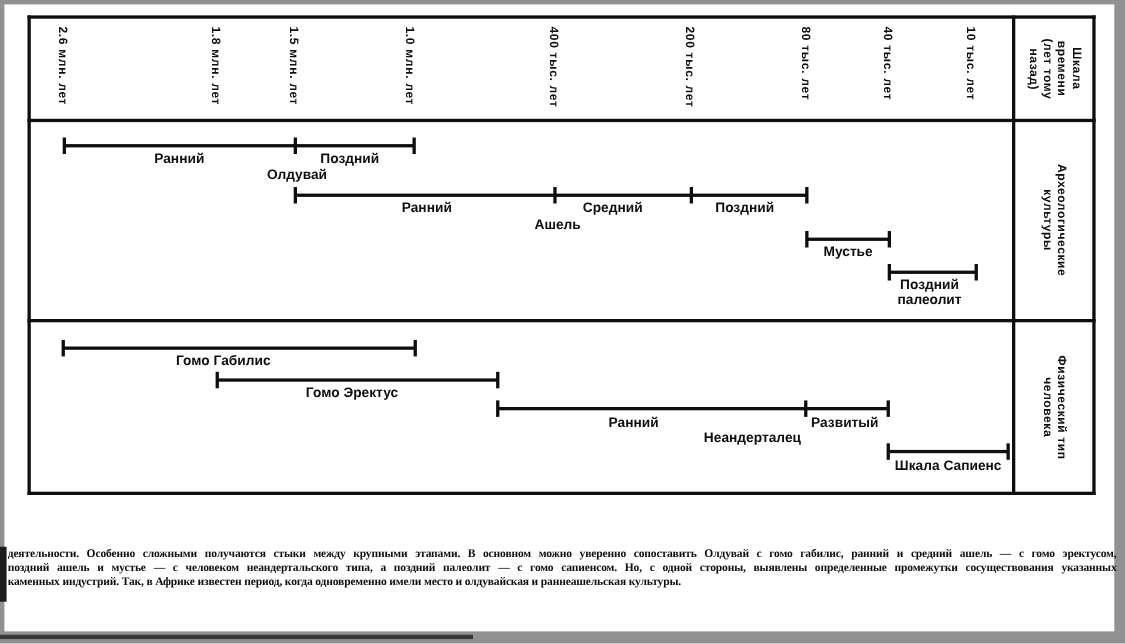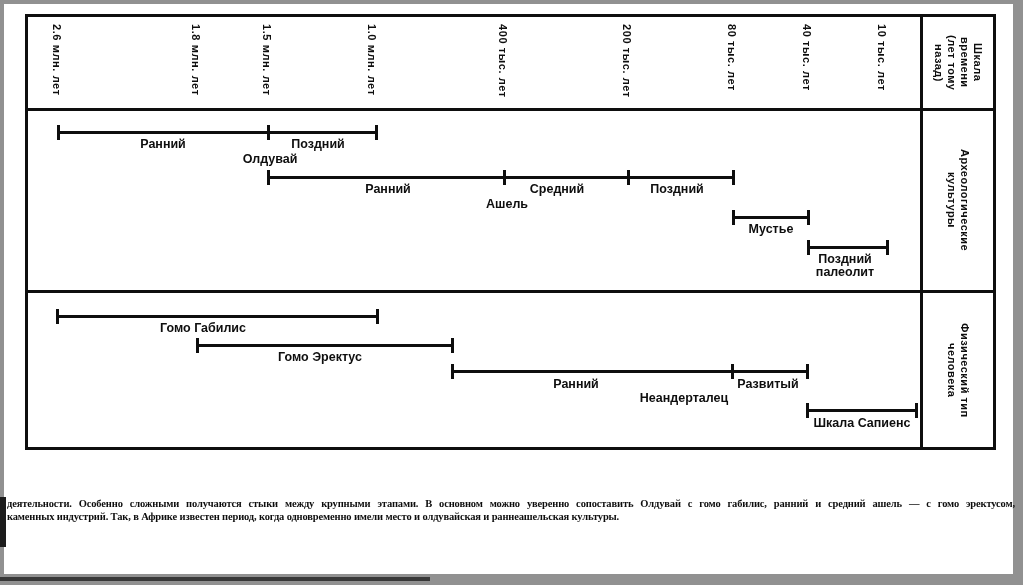--- a/index.html
+++ b/index.html
@@ -148,18 +148,19 @@
       <div class="bar-label" style="left: 203px; top: 322px;">Гомо Габилис</div>
       <div class="bar-label" style="left: 320px; top: 351px;">Гомо Эректус</div>
       <div class="bar-label" style="left: 576px; top: 378px;">Ранний</div>
       <div class="bar-label" style="left: 768px; top: 378px;">Развитый</div>
       <div class="bar-label" style="left: 684px; top: 392px;">Неандерталец</div>
       <div class="bar-label" style="left: 862px; top: 417px;">Шкала Сапиенс</div>
     </div>
 
   <div id="paragraph">
     <div class="para-line just">деятельности. Особенно сложными получаются стыки между крупными этапами. В основном можно уверенно сопоставить Олдувай с гомо габилис, ранний и средний ашель — с гомо эректусом,</div>
+    <div class="para-line just">поздний ашель и мустье — с человеком неандертальского типа, а поздний палеолит — с гомо сапиенсом. Но, с одной стороны, выявлены определенные промежутки сосуществования указанных</div>
     <div class="para-line">каменных индустрий. Так, в Африке известен период, когда одновременно имели место и олдувайская и раннеашельская культуры.</div>
   </div>
 
   <div id="edge-streak"></div>
   <div id="bottom-artifact"></div>
 </div>
 
 </body></html>

